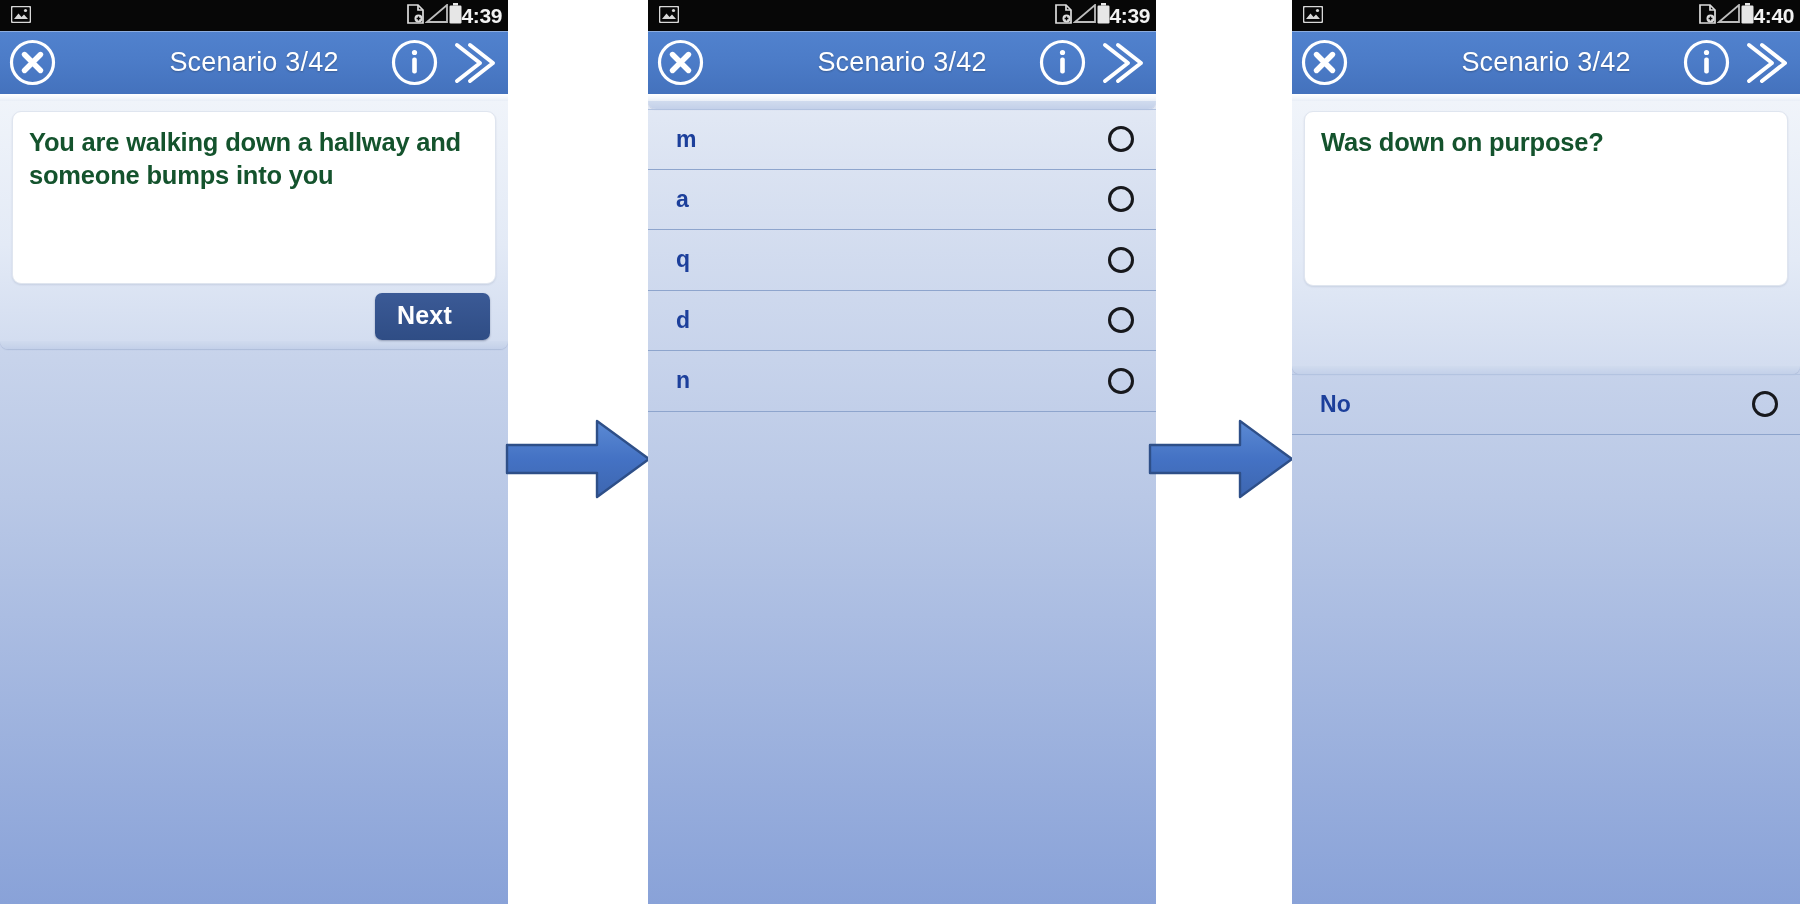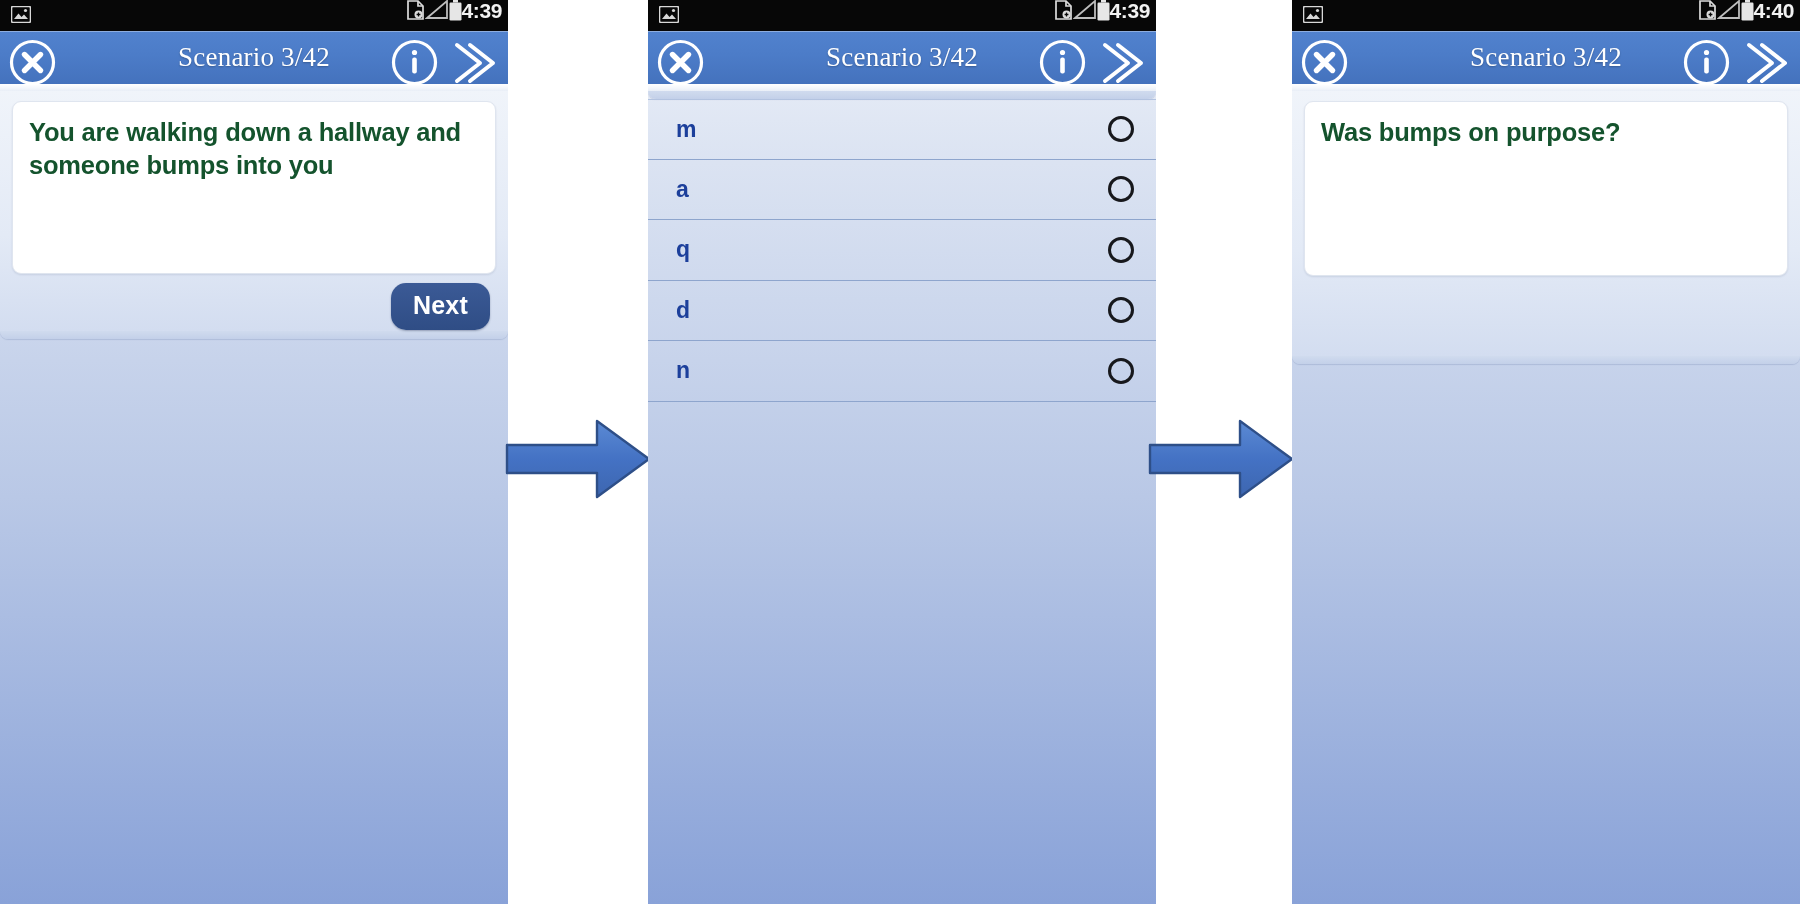--- a/index.html
+++ b/index.html
@@ -23,36 +23,35 @@
 
   
   .statusbar {
     position:relative; height:31px; width:100%;
     background:#070707;
     display:flex; align-items:center;
   }
   .sb-left { position:absolute; left:11px; top:6px; }
   .sb-right {
     position:absolute; right:6px; top:0; height:31px;
-    display:flex; align-items:flex-start; 
+    display:flex; align-items:center; 
   }
   .sb-time {
     color:#f2f2f2; font-size:21px; font-weight:700;
     letter-spacing:-0.4px; line-height:1;
     padding-bottom:1px;
   }
   .sb-icon { display:block; }
 
   
   .appbar {
-    position:relative; height:53px; width:100%;
+    position:relative; height:63px; width:100%;
     background:linear-gradient(180deg,#5182ce 0%,#4c7cc8 45%,#4472bd 100%);
     display:flex; align-items:center;
     box-shadow:0 1px 0 rgba(255,255,255,.35) inset;
-    font-family:Liberation Serif, serif;
   }
   .appbar-title {
     position:absolute; left:0; right:0; text-align:center;
     color:#ffffff; font-size:27px; font-weight:400;
     letter-spacing:0.2px;
     text-shadow:0 1px 2px rgba(0,0,0,.25);
     pointer-events:none;
   }
   .btn-close { position:absolute; left:8px; top:7px; width:49px; height:49px; }
   .btn-info  { position:absolute; right:69px; top:7px; width:49px; height:49px; }
@@ -96,22 +95,22 @@
   
   .nextbtn-row {
     display:flex; justify-content:flex-end;
     padding:9px 6px 0 0;
   }
   .nextbtn {
     background:linear-gradient(180deg,#3b5a96 0%,#2f4d85 100%);
     color:#ffffff;
     font-size:25px; font-weight:600;
     letter-spacing:0.2px;
-    border:none; border-radius:15px;
-    padding:8px 22px 10px 22px;
+    border:none; border-radius:7px;
+    padding:8px 38px 10px 22px;
     box-shadow:0 1px 2px rgba(20,35,70,.35);
   }
 
   
   .body-lip {
     height:8px; width:100%;
     background:linear-gradient(180deg,#d0dbee 0%,#c3d0e9 100%);
     border-bottom-left-radius:9px;
     border-bottom-right-radius:9px;
     box-shadow:0 1px 1px rgba(60,85,140,.18);
@@ -394,24 +393,28 @@
           <svg width="56" height="48" viewBox="0 0 56 48">
               <path d="M13 6 L36 24 L13 42" fill="none" stroke="#ffffff" stroke-width="4" stroke-linejoin="round" stroke-linecap="round"></path>
               <path d="M26 6 L49 24 L26 42" fill="none" stroke="#ffffff" stroke-width="4" stroke-linejoin="round" stroke-linecap="round"></path>
             </svg>
         </span>
       </div>
       <div class="appbar-shadow"></div>
 
       <div class="panel-body tall">
         <div class="card c3">
-          <div class="card-text">Was bumps on purpose?</div>
+          <div class="card-text">Was down on purpose?</div>
         </div>
       </div>
       <div class="body-lip"></div>
 
       <div class="optlist">
+        <div class="optrow">
+          <span class="optlabel">No</span>
+          <span class="optradio"></span>
+        </div>
       </div>
       <div class="filler"></div>
     </div>
   </div>
 
 </div>
 
 </body></html>

